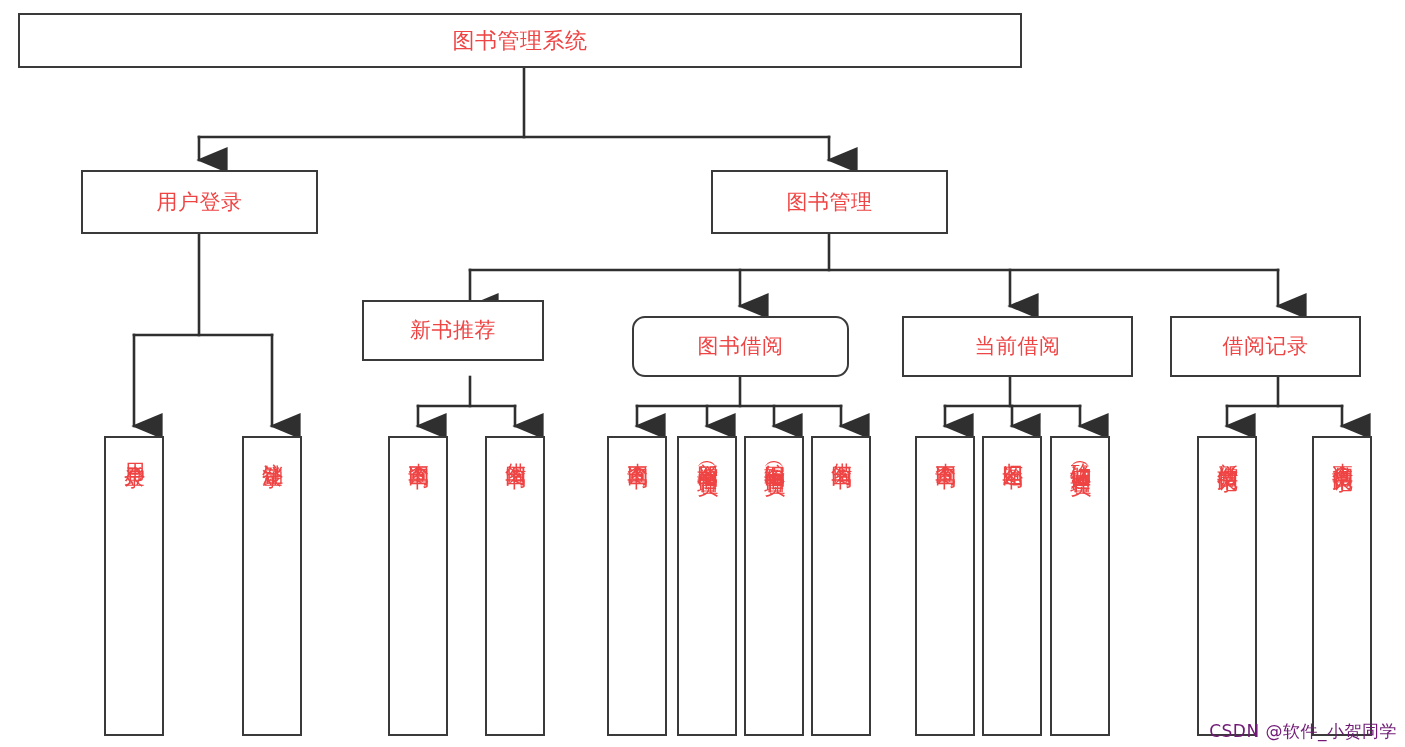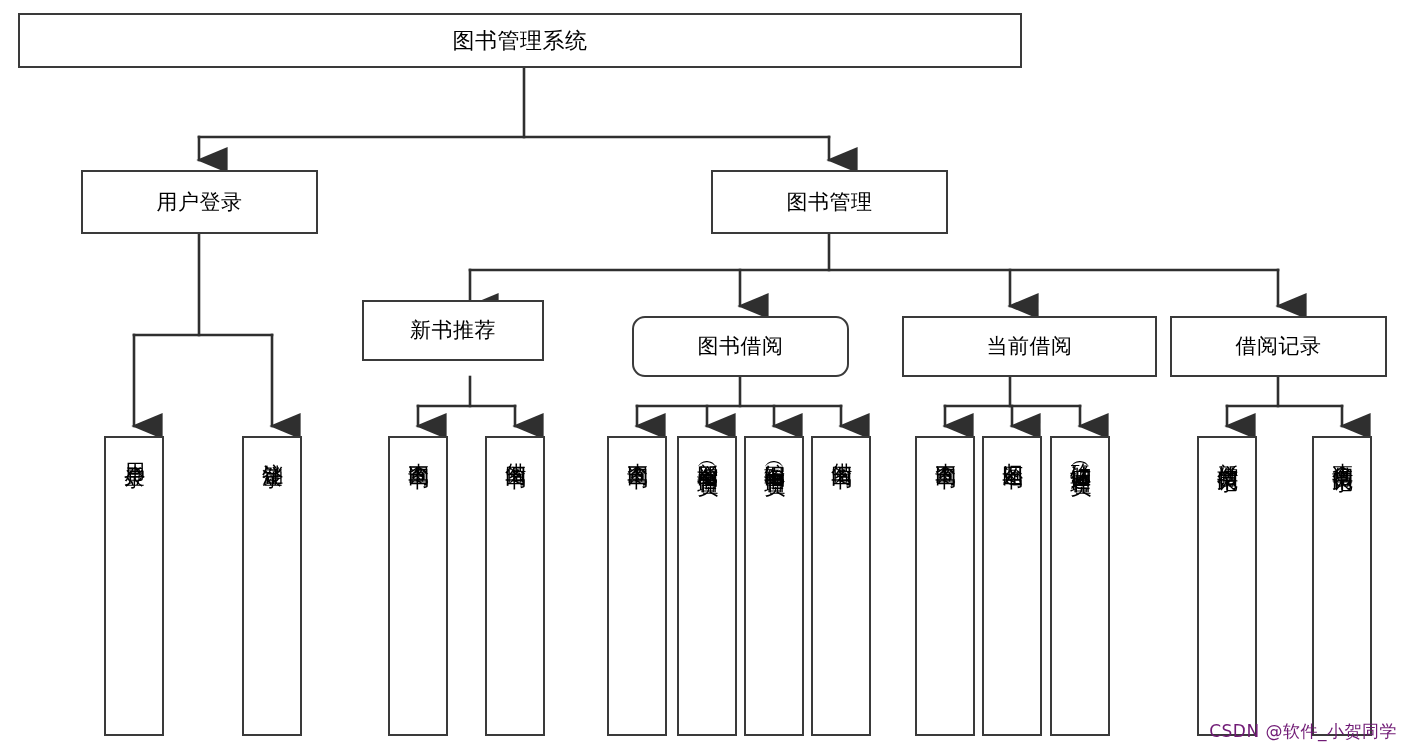--- a/index.html
+++ b/index.html
@@ -18,21 +18,21 @@
     border:2.5px solid #3a3a3a;
     display:flex;
     align-items:center;
     justify-content:center;
     text-align:center;
   }
   .node .label{
     font-size:21px;
     line-height:1.25;
     letter-spacing:0.5px;
-    color:#000000;
+    color:#ef4444;
     white-space:nowrap;
   }
   .node.root .label{font-size:22px;}
   .node.leaf{
     align-items:flex-start;
     justify-content:center;
     padding-top:8px;
   }
   .node.leaf .label{
     writing-mode:vertical-rl;
@@ -126,24 +126,24 @@
   <div class="node leaf" style="left: 242px; top: 436px; width: 60px; height: 300px;">
     <span class="label">注销登录</span>
   </div>
 
   <div class="node" style="left: 362px; top: 300px; width: 182px; height: 61px;">
     <span class="label">新书推荐</span>
   </div>
   <div class="node" style="left: 632px; top: 316px; width: 217px; height: 61px; border-radius: 13px;">
     <span class="label">图书借阅</span>
   </div>
-  <div class="node" style="left: 902px; top: 316px; width: 255px; height: 61px;">
+  <div class="node" style="left: 902px; top: 316px; width: 231px; height: 61px;">
     <span class="label">当前借阅</span>
   </div>
-  <div class="node" style="left: 1170px; top: 316px; width: 217px; height: 61px; text-align: center;">
+  <div class="node" style="left: 1170px; top: 316px; width: 191px; height: 61px; text-align: center;">
     <span class="label">借阅记录</span>
   </div>
 
   <div class="node leaf" style="left: 388px; top: 436px; width: 60px; height: 300px;">
     <span class="label">查询图书</span>
   </div>
   <div class="node leaf" style="left: 485px; top: 436px; width: 60px; height: 300px;">
     <span class="label">借阅图书</span>
   </div>
 

